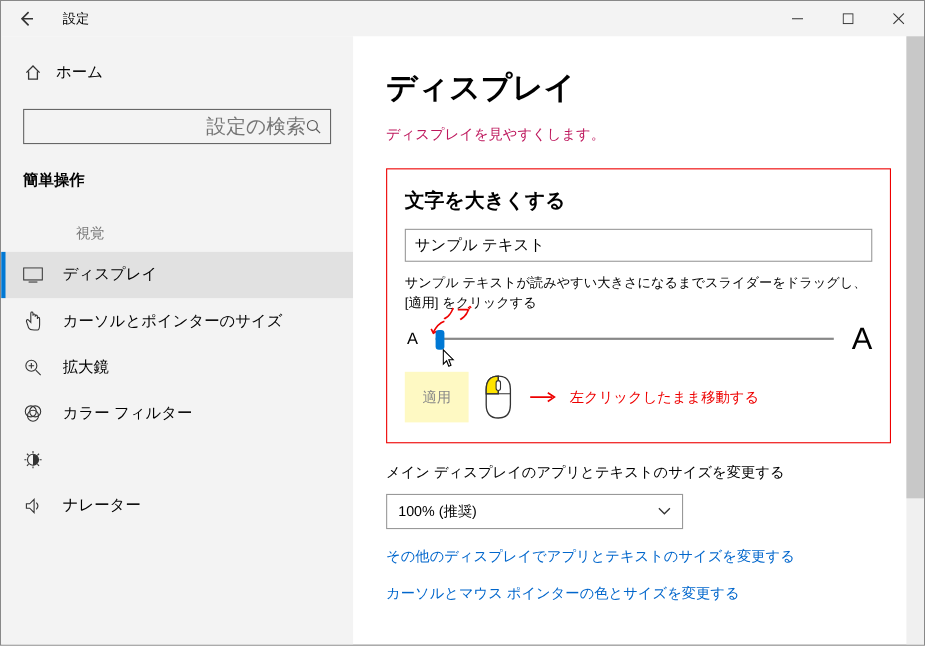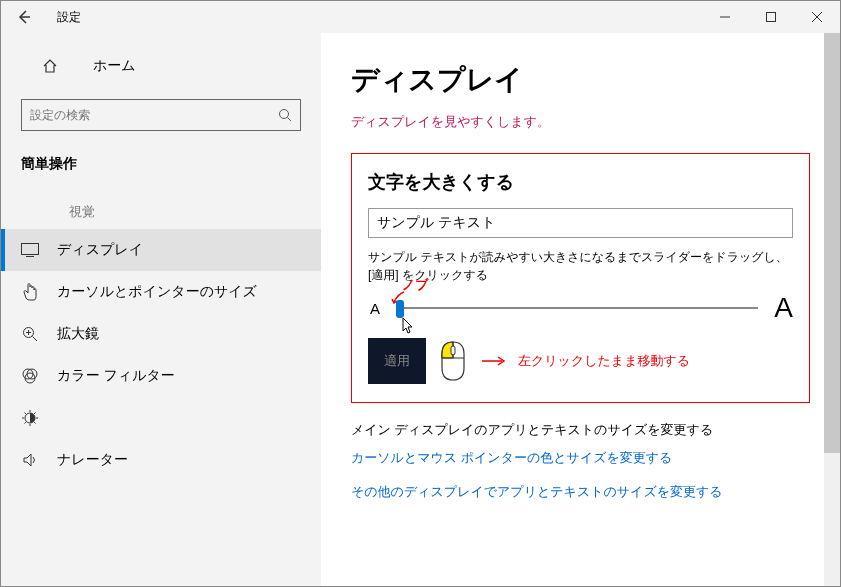--- a/index.html
+++ b/index.html
@@ -3,23 +3,23 @@
 <meta charset="utf-8">
 <style>
 * { box-sizing: border-box; margin: 0; padding: 0; font-family: "Yu Gothic UI", "Meiryo", sans-serif; }
 body { width: 841px; height: 587px; overflow: hidden; background: #fff; border: 1px solid #888; position: relative; }
 .titlebar { height: 32px; display: flex; align-items: center; background: #f3f3f3; }
 .titlebar .back { width: 46px; height: 32px; display: flex; align-items: center; justify-content: center; }
 .titlebar .title { font-size: 12px; margin-left: 10px; }
 .titlebar .spacer { flex: 1; }
 .winbtn { width: 46px; height: 32px; display: flex; align-items: center; justify-content: center; }
 .sidebar { width: 320px; height: calc(100% - 32px); background: #f3f3f3; float: left; padding: 14px 0 0 0; overflow: hidden; }
-.home-row { display: flex; align-items: center; padding: 10px 20px; gap: 34px; font-size: 14px; margin-left: 20px; }
+.home-row { display: flex; align-items: center; padding: 10px 20px; gap: 12px; font-size: 14px; }
 .search-box { margin: 14px 20px 18px; border: 1px solid #666; height: 32px; display: flex; align-items: center; padding: 0 8px; background: #f3f3f3; }
-.search-box input { flex: 1; background: transparent; border: none; outline: none; font-size: 12px; }
+.search-box input { flex: 1; background: transparent; border: none; outline: none; font-size: 18px; text-align: right; }
 .search-box .sicon { color: #555; }
 .nav-header { padding: 6px 20px 12px; font-size: 14px; font-weight: 600; }
 .group-label { padding: 18px 20px 8px; font-size: 13px; color: #777; margin-left: 48px; }
 .nav-item { display: flex; align-items: center; gap: 18px; padding: 12px 20px; font-size: 14px; position: relative; }
 .nav-item.selected { background: #e1e1e1; }
 .nav-item.selected::before { content:""; position:absolute; left:0; top:0; bottom:0; width:4px; background:#0078d4; }
 .content { margin-left: 320px; height: calc(100% - 32px); overflow: auto; padding: 28px 30px 10px; position: relative; }
 .h1 { font-size: 28px; font-weight: 600; margin-bottom: 14px; }
 .subtitle { font-size: 13px; color: #be185d; margin-bottom: 22px; }
 .redbox { border: 1.5px solid #e00; padding: 16px 16px 18px; margin-bottom: 18px; }
@@ -28,21 +28,21 @@
 .hint { font-size: 12px; margin: 10px 0 8px; line-height: 1.5; }
 .slider-row { display: flex; align-items: center; gap: 10px; margin: 4px 0 14px 2px; position: relative; }
 .smallA { font-size: 15px; }
 .bigA { font-size: 28px; }
 .track { flex: 1; height: 2px; background: #888; position: relative; margin: 0 6px; }
 .thumb { position: absolute; left: 0; top: -7px; width: 8px; height: 18px; background: #0078d4; border-radius: 3px; }
 .cursor-arrow { position: absolute; left: 6px; top: 10px; }
 .knob-label { position: absolute; top: -16px; left: 32px; color: #e00; font-size: 13px; font-weight: 600; }
 .knob-arrow { position: absolute; top: -2px; left: 20px; color: #e00; }
 .apply-row { display: flex; align-items: center; gap: 12px; }
-.apply-btn { background: #0f172a; color: #888; border: none; padding: 14px 16px; font-size: 13px; }
+.apply-btn { background: #fef9c3; color: #888; border: none; padding: 14px 16px; font-size: 13px; }
 .mouse-svg { }
 .red-text { color: #e00; font-size: 13px; }
 .scale-select { border: 1px solid #999; height: 32px; width: 270px; display: flex; align-items: center; justify-content: space-between; padding: 0 10px; font-size: 13px; margin-bottom: 16px; }
 .link { color: #0066cc; font-size: 13px; display: block; margin-bottom: 16px; }
 .label-small { font-size: 13px; margin-bottom: 10px; }
 .scrollbar-v { position: absolute; right: 0; top: 32px; bottom: 0; width: 16px; background: #f0f0f0; }
 .scrollbar-thumb { position: absolute; top: 0; width: 16px; height: 420px; background: #c8c8c8; }
 .icon { width: 18px; height: 18px; display: inline-flex; align-items: center; justify-content: center; }
 svg { display: block; }
 </style>
@@ -198,19 +198,25 @@
       </svg>
       <svg width="26" height="12">
           <line x1="2" y1="6" x2="22" y2="6" stroke="#e00" stroke-width="1.5"></line>
           <path d="M18 2 L24 6 L18 10" stroke="#e00" fill="none" stroke-width="1.5"></path>
         </svg>
       <span class="red-text">左クリックしたまま移動する</span>
     </div>
   </div>
 
   <div class="label-small">メイン ディスプレイのアプリとテキストのサイズを変更する</div>
+  <div class="scale-select">
+    <span>100% (推奨)</span>
+    <svg width="12" height="8">
+        <path d="M1 1 L6 6 L11 1" stroke="#333" fill="none" stroke-width="1.2"></path>
+      </svg>
+  </div>
+  <a class="link">その他のディスプレイでアプリとテキストのサイズを変更する</a>
   <a class="link">カーソルとマウス ポインターの色とサイズを変更する</a>
-  <a class="link">その他のディスプレイでアプリとテキストのサイズを変更する</a>
 </div>
 
 <div class="scrollbar-v">
   <div class="scrollbar-thumb"></div>
 </div>
 
 </body></html>

